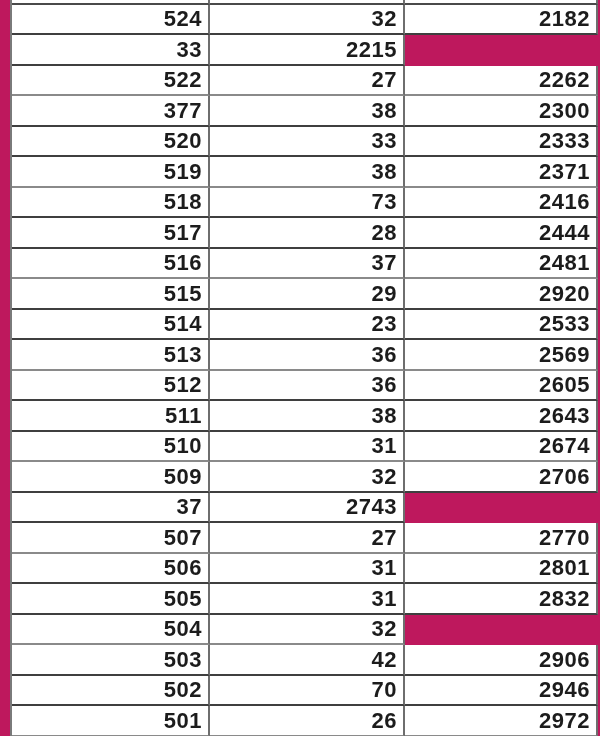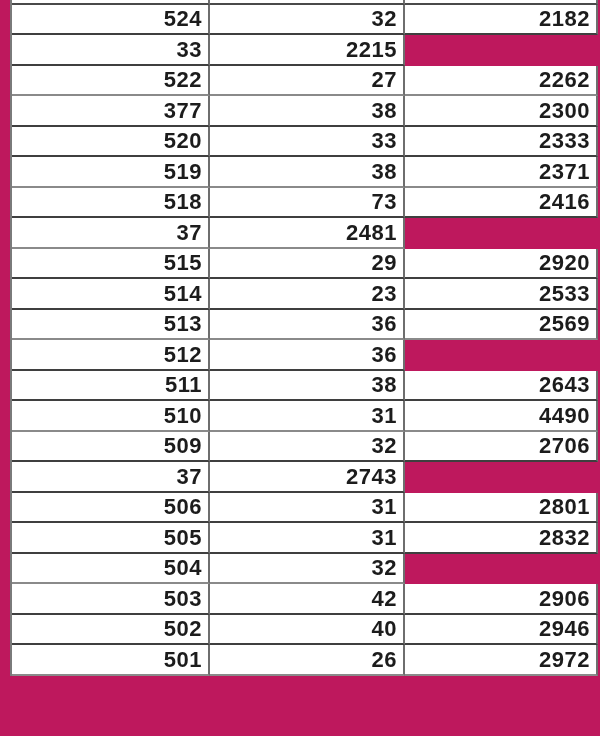--- a/index.html
+++ b/index.html
@@ -91,21 +91,27 @@
         <div class="row gridline-gray">
           <div class="cell">519</div>
           <div class="cell">38</div>
           <div class="cell">2371</div>
         </div>
         <div class="row">
           <div class="cell">518</div>
           <div class="cell">73</div>
           <div class="cell">2416</div>
         </div>
+        <div class="row">
+          <div class="cell">517</div>
+          <div class="cell">28</div>
+          <div class="cell">2444</div>
+        </div>
         <div class="row gridline-gray">
+          <div class="cell">516</div>
           <div class="cell">37</div>
           <div class="cell">2481</div>
         </div>
         <div class="row">
           <div class="cell">515</div>
           <div class="cell">29</div>
           <div class="cell">2920</div>
         </div>
         <div class="row">
           <div class="cell">514</div>
@@ -113,39 +119,45 @@
           <div class="cell">2533</div>
         </div>
         <div class="row gridline-gray">
           <div class="cell">513</div>
           <div class="cell">36</div>
           <div class="cell">2569</div>
         </div>
         <div class="row">
           <div class="cell">512</div>
           <div class="cell">36</div>
+          <div class="cell">2605</div>
         </div>
         <div class="row">
           <div class="cell">511</div>
           <div class="cell">38</div>
           <div class="cell">2643</div>
         </div>
         <div class="row gridline-gray">
           <div class="cell">510</div>
           <div class="cell">31</div>
-          <div class="cell">4490</div>
+          <div class="cell">2674</div>
         </div>
         <div class="row">
           <div class="cell">509</div>
           <div class="cell">32</div>
           <div class="cell">2706</div>
         </div>
         <div class="row">
           <div class="cell">37</div>
           <div class="cell">2743</div>
+        </div>
+        <div class="row gridline-gray">
+          <div class="cell">507</div>
+          <div class="cell">27</div>
+          <div class="cell">2770</div>
         </div>
         <div class="row">
           <div class="cell">506</div>
           <div class="cell">31</div>
           <div class="cell">2801</div>
         </div>
         <div class="row">
           <div class="cell">505</div>
           <div class="cell">31</div>
           <div class="cell">2832</div>
@@ -154,21 +166,21 @@
           <div class="cell">504</div>
           <div class="cell">32</div>
         </div>
         <div class="row">
           <div class="cell">503</div>
           <div class="cell">42</div>
           <div class="cell">2906</div>
         </div>
         <div class="row">
           <div class="cell">502</div>
-          <div class="cell">40</div>
+          <div class="cell">70</div>
           <div class="cell">2946</div>
         </div>
         <div class="row gridline-gray">
           <div class="cell">501</div>
           <div class="cell">26</div>
           <div class="cell">2972</div>
         </div>
       </div>
 
   </div>

